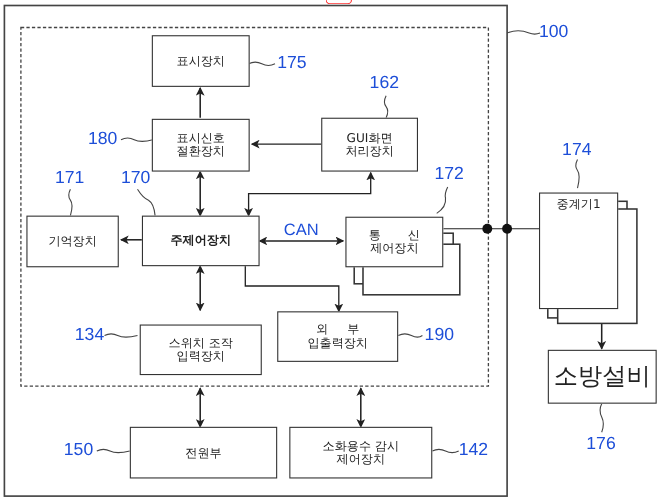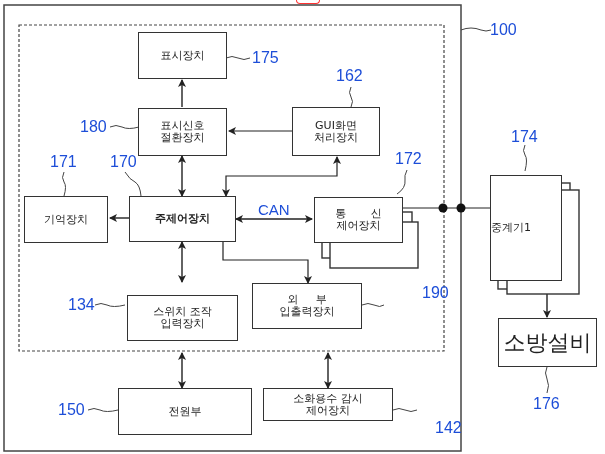--- a/index.html
+++ b/index.html
@@ -109,36 +109,36 @@
 
 <div class="box t" style="left:129px;top:196px;width:107px;height:46px;font-weight:bold;">주제어장치</div>
 <span class="lbl" style="left:110px;top:153px;">170</span>
 
 <span class="lbl" style="left:258px;top:201px;font-size:15px;">CAN</span>
 
 <div class="box t" style="left:314px;top:197px;width:89px;height:46px;">통       신
 제어장치</div>
 <span class="lbl" style="left:395px;top:150px;">172</span>
 
-<div class="box" style="left:490px;top:175px;width:72px;height:106px;flex-direction:row;justify-content:space-between;padding:4px 0;">
+<div class="box" style="left:490px;top:175px;width:72px;height:106px;flex-direction:column;justify-content:space-between;padding:4px 0;">
   <span class="t">중계기1</span>
 </div>
 <span class="lbl" style="left:511px;top:128px;">174</span>
 
 <div class="box t" style="left:127px;top:295px;width:111px;height:46px;">스위치 조작
 입력장치</div>
 <span class="lbl" style="left:68px;top:296px;">134</span>
 
 <div class="box t" style="left:252px;top:283px;width:110px;height:46px;">외     부
 입출력장치</div>
-<span class="lbl" style="left:386px;top:284px;margin-left:36px;">190</span>
+<span class="lbl" style="left:386px;top:296px;">190</span>
 
 <div class="box t" style="left:118px;top:388px;width:134px;height:47px;">전원부</div>
 <span class="lbl" style="left:58px;top:401px;">150</span>
 
-<div class="box t" style="left:263px;top:388px;width:130px;height:33px;">소화용수 감시
+<div class="box t" style="left:263px;top:388px;width:130px;height:47px;">소화용수 감시
 제어장치</div>
-<span class="lbl" style="left:417px;top:419px;margin-left:18px;">142</span>
+<span class="lbl" style="left:417px;top:401px;">142</span>
 
 <div class="box" style="left:498px;top:318px;width:99px;height:49px;font-size:22px;">소방설비</div>
 <span class="lbl" style="left:533px;top:395px;">176</span>
 
 <span class="lbl" style="left:490px;top:21px;">100</span>
 
 </body></html>

